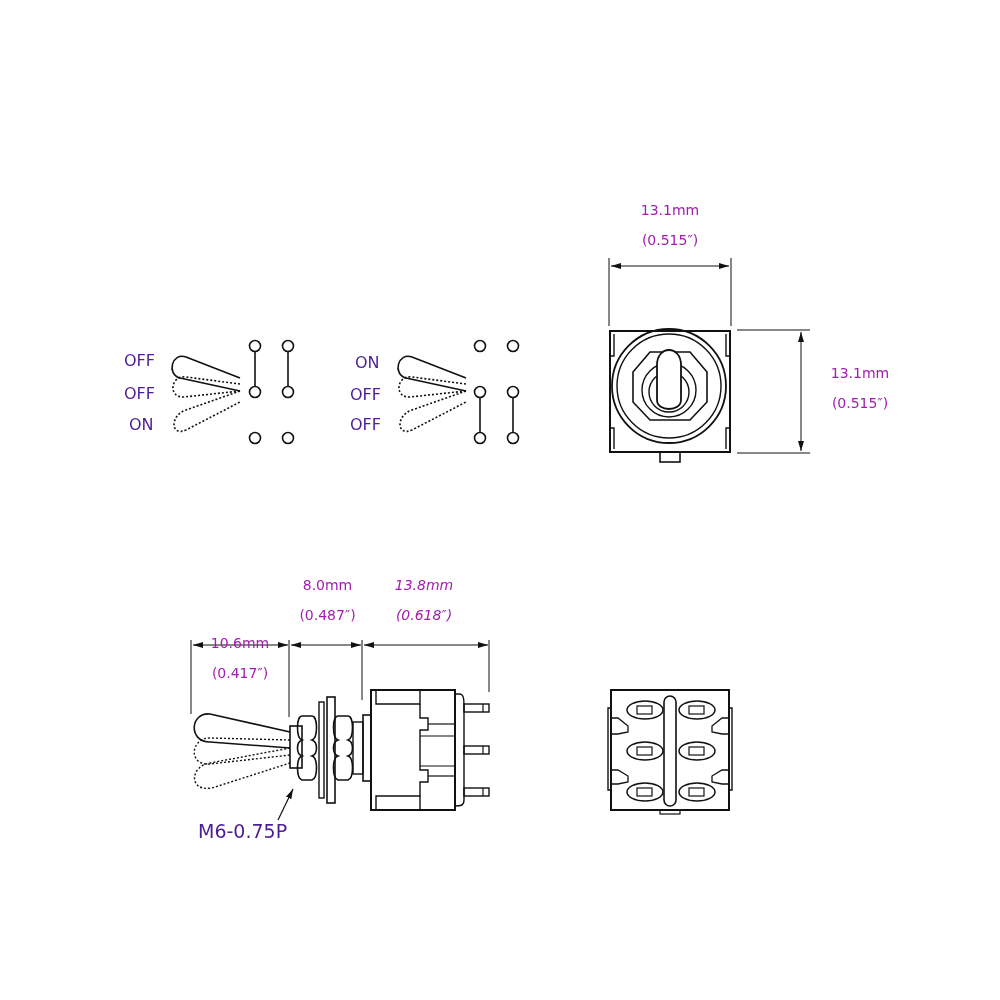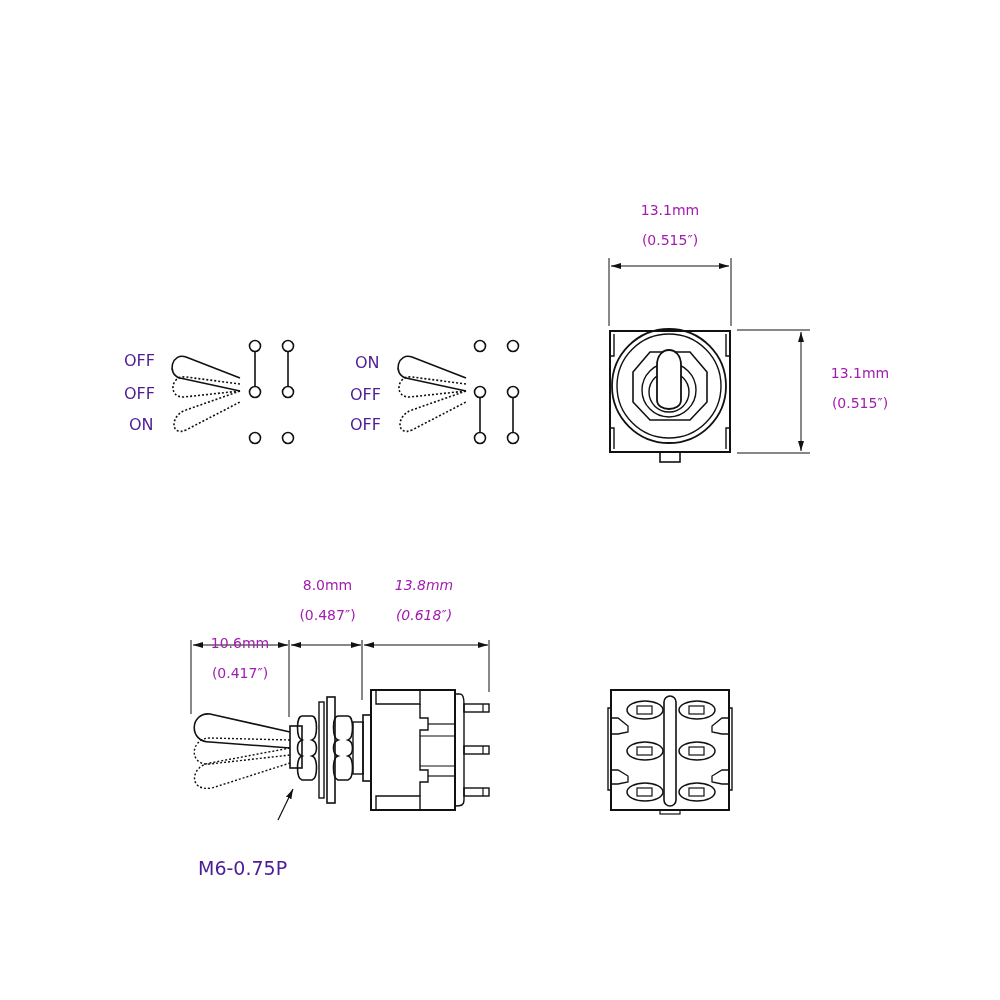--- a/index.html
+++ b/index.html
@@ -187,13 +187,13 @@
   <span>(0.417″)</span>
 </div>
 <div class="dim" style="left:285px; top:570px; width:85px;">
   <span>8.0mm</span>
   <span>(0.487″)</span>
 </div>
 <div class="dim" style="left:374px; top:570px; width:100px;font-style:italic;">
   <span>13.8mm</span>
   <span>(0.618″)</span>
 </div>
-<div class="lbl" style="left:198px; top:822px; font-size:19px;margin-top:37px;">M6-0.75P</div>
+<div class="lbl" style="left:198px; top:822px; font-size:19px;">M6-0.75P</div>
 
 </body></html>

